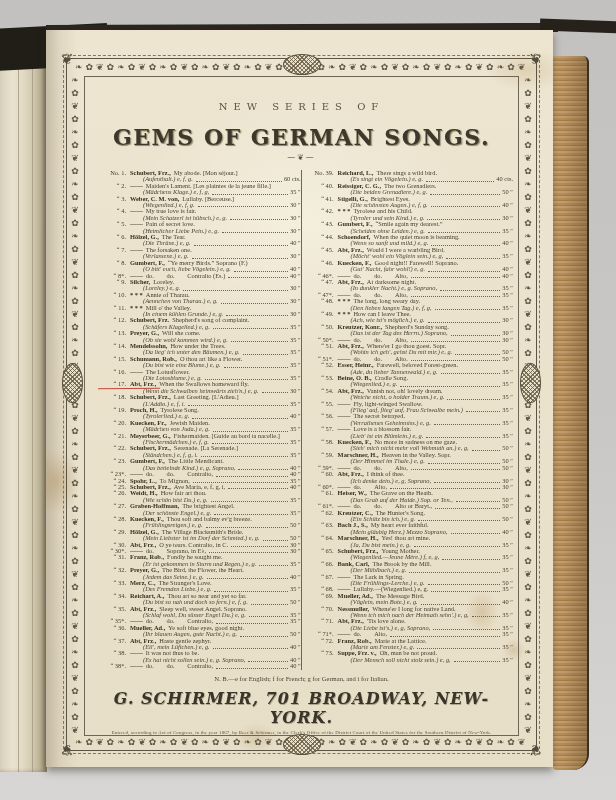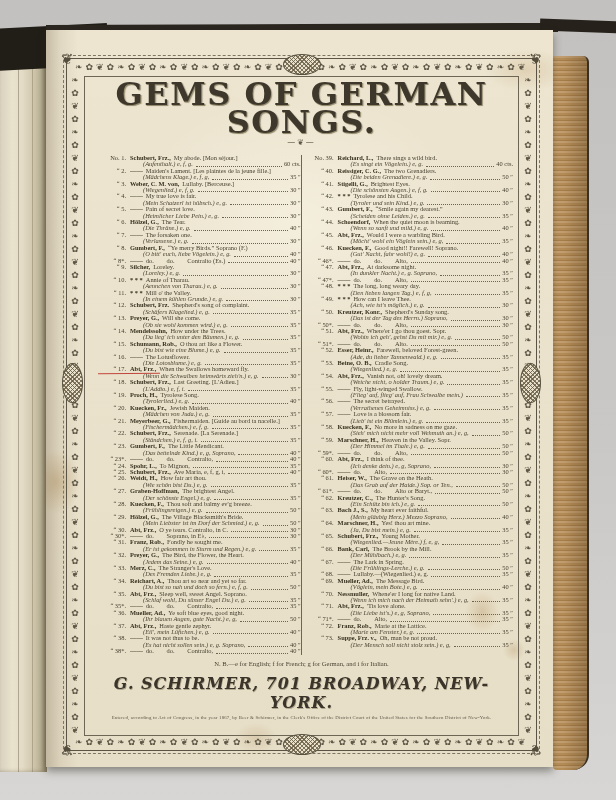--- a/index.html
+++ b/index.html
@@ -51,21 +51,21 @@
       repeating-linear-gradient(-45deg,rgba(100,90,65,.8) 0 1px,transparent 1px 3px),#e9e1cb;}
   .med.m-top{left:50%;top:-5px;transform:translateX(-50%);width:36px;height:19px;}
   .med.m-bottom{left:50%;bottom:-5px;transform:translateX(-50%);width:36px;height:19px;}
   .med.m-left{left:-5px;top:44%;width:19px;height:38px;}
   .med.m-right{right:-5px;top:44%;width:19px;height:38px;}
   .inner{position:absolute;left:17px;right:17px;top:17px;bottom:14px;border:1px solid #6e6655;}
   .content{position:absolute;left:5px;right:5px;top:0;bottom:0;}
   
   .series{margin-top:24px;text-align:center;font-family:"DejaVu Serif",serif;font-size:10px;
     letter-spacing:6px;color:#5a5343;}
-  .bigtitle{margin-top:3px;text-align:center;font-family:"DejaVu Serif",serif;font-size:32px;line-height:28px;
+  .bigtitle{margin-top:11px;text-align:center;font-family:"DejaVu Serif",serif;font-size:22px;line-height:28px;
     font-weight:bold;letter-spacing:1.5px;color:#3e382c;
     text-shadow:.7px .7px 0 #978d6e,1.4px 1.4px 1px rgba(60,50,30,.35);}
   .tdiv{margin-top:2px;text-align:center;font-family:"DejaVu Sans",sans-serif;font-size:8px;color:#5e5746;letter-spacing:2px;}
   
   .list{display:flex;margin:8px 0 0 10px;font-size:6.4px;line-height:6.4px;}
   .col{width:209px;}
   .col2{width:214px;border-left:1px solid #6e6553;padding-left:6px;}
   .entry{display:flex;position:relative;}
   .no{flex:0 0 26px;text-align:right;padding-right:4px;color:#46402f;}
   .eb{flex:1;min-width:0;}
@@ -104,20 +104,21 @@
       <div class="knot tr">❦</div>
       <div class="knot bl">❦</div>
       <div class="knot br">❦</div>
       <div class="med m-top"></div>
       <div class="med m-bottom"></div>
       <div class="med m-left"></div>
       <div class="med m-right"></div>
 
       <div class="inner">
         <div class="content">
+          <div class="series">NEW SERIES OF</div>
           <div class="bigtitle">GEMS OF GERMAN SONGS.</div>
           <div class="tdiv">—❦—</div>
 
           <div class="list">
             <div class="col">
                 <div class="entry">
                   <span class="no">No. 1.</span>
                   <div class="eb">
                     <div class="ln">
                       <span class="comp">Schubert, Frz.,</span>

